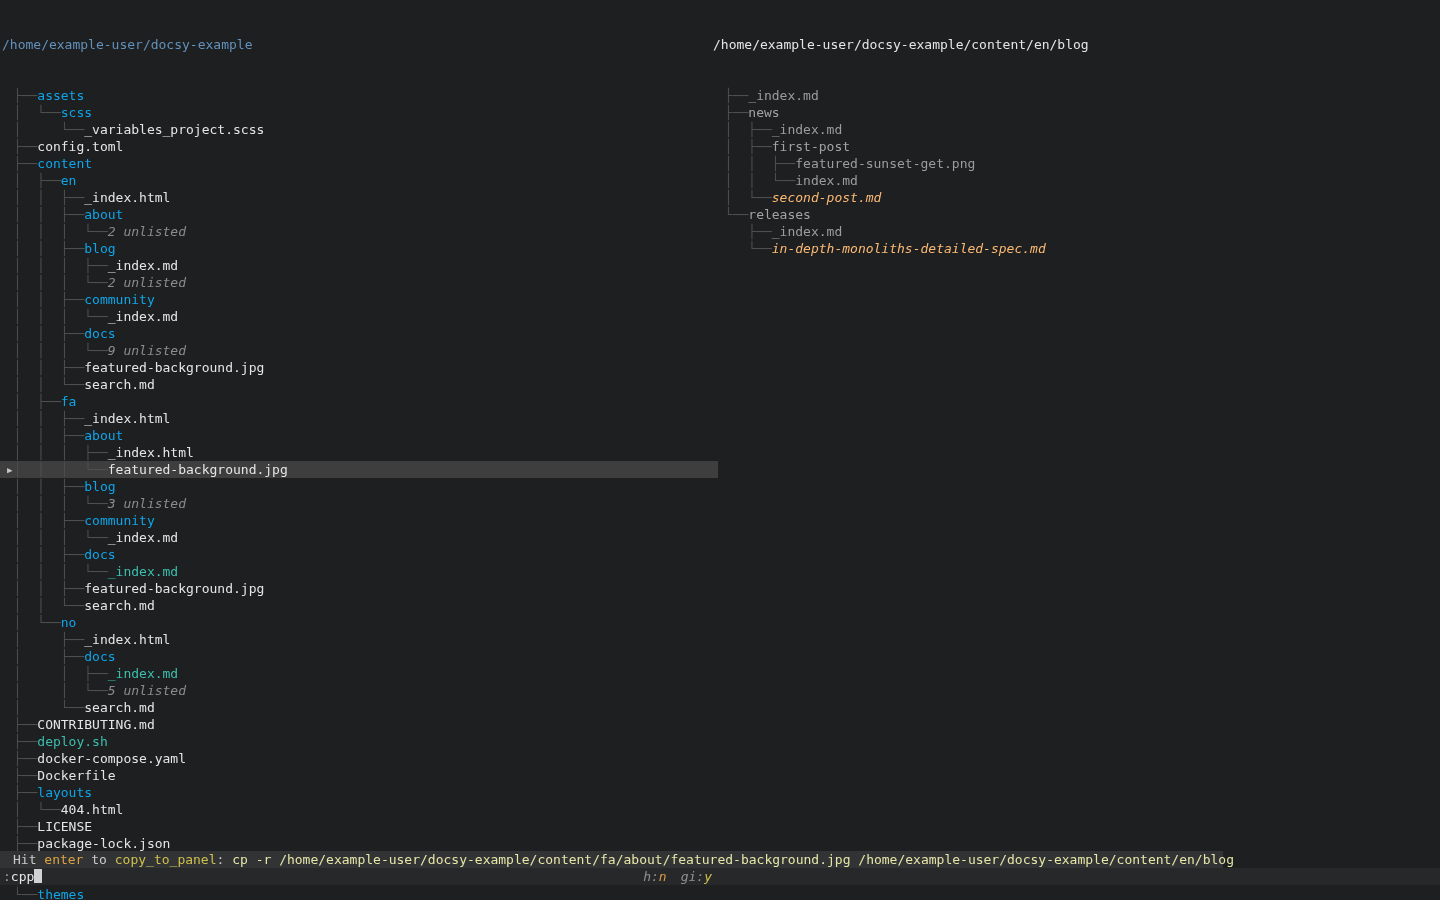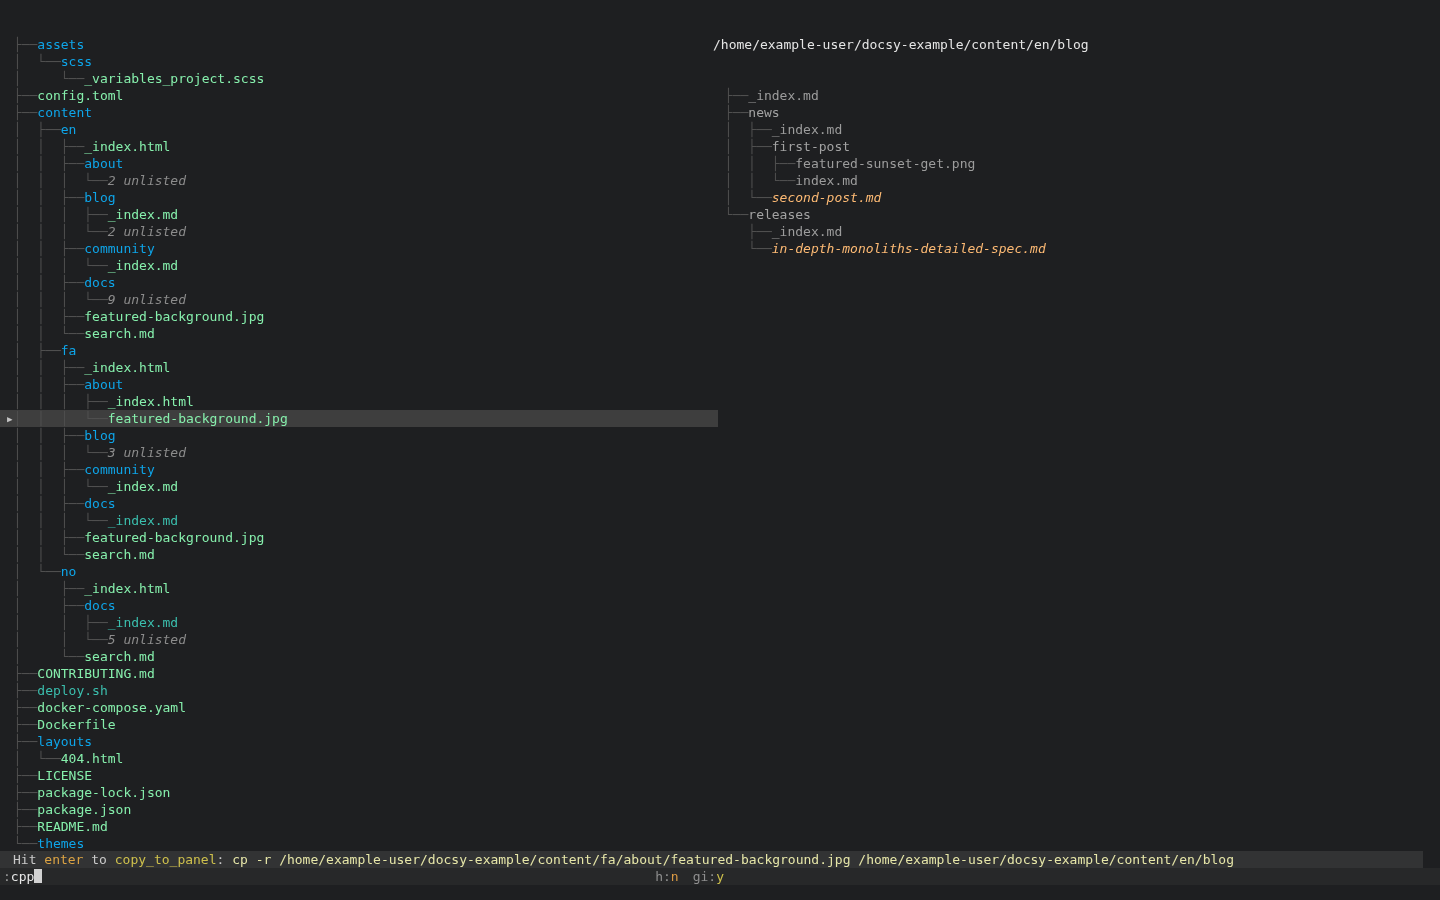--- a/index.html
+++ b/index.html
@@ -11,55 +11,56 @@
   .panel-right { left:711px; width:729px; }
 
   .pathline { padding-left:2px; height:17px; color:#6291bb; }
   .panel-right .pathline { color:#e5e5e5; }
 
   .row { position:relative; height:17px; padding-left:6px; white-space:pre; }
   .panel-left .row.selected { background:#3e3e3e; }
 
   .branch { color:#4f4f4f; }
   .t-dir { color:#0ea5e9; }
-  .t-file { color:#86efac; }
+  .t-file { color:#e5e5e5; }
   .t-git { color:#3bbfae; }
   .t-unlisted { color:#8c8c8c; font-style:italic; }
 
   .panel-right .t-dir { color:#a3a3a3; }
   .panel-right .t-file { color:#9c9c9c; }
   .panel-right .t-git { color:#fdba74;font-style:italic; }
 
   .arrow { position:absolute; left:7px; top:1px; font-size:9px; color:#c4c4c4; }
 
-  .status-bar { position:absolute; left:0; top:851px; width:1423px; height:17px;
+  .status-bar { position:absolute; left:0; top:851px; width:1223px; height:17px;
                 background:#323334; white-space:pre; padding-left:13px; }
   .st-plain { color:#c9c9c9; }
   .st-key   { color:#dba344; }
   .st-verb  { color:#cec04c; }
   .st-cmd   { color:#e6e6a8; }
 
   .input-line { position:absolute; left:0; top:868px; width:1440px; height:17px;
                 background:#272829; white-space:pre; }
   .input-left { position:absolute; left:3px; top:0; }
   .in-prompt { color:#9a9a9a; }
   .in-text   { color:#e8e8e8; }
   .cursor { display:inline-block; width:8px; height:14px; background:#d2d2d2;
             vertical-align:-2px; }
 
-  .flags { position:absolute; left:12px; top:0; width:712px; text-align:right; }
+  .flags { position:absolute; left:0; top:0; width:712px; text-align:right;font-style:italic; }
   .flag-label { color:#8f8f8f; }
   .flag-n { color:#db9a44; }
   .flag-y { color:#cec04c; }
   .flag-gap { display:inline-block; width:14px; }
 </style>
 </head>
 <body>
 
 <div class="panel panel-left">
+  <div class="pathline">/home/example-user/docsy-example</div>
   <div id="left-tree"><div class="row"><span class="branch"> ├──</span><span class="t-dir">assets</span></div><div class="row"><span class="branch"> │  └──</span><span class="t-dir">scss</span></div><div class="row"><span class="branch"> │     └──</span><span class="t-file">_variables_project.scss</span></div><div class="row"><span class="branch"> ├──</span><span class="t-file">config.toml</span></div><div class="row"><span class="branch"> ├──</span><span class="t-dir">content</span></div><div class="row"><span class="branch"> │  ├──</span><span class="t-dir">en</span></div><div class="row"><span class="branch"> │  │  ├──</span><span class="t-file">_index.html</span></div><div class="row"><span class="branch"> │  │  ├──</span><span class="t-dir">about</span></div><div class="row"><span class="branch"> │  │  │  └──</span><span class="t-unlisted">2 unlisted</span></div><div class="row"><span class="branch"> │  │  ├──</span><span class="t-dir">blog</span></div><div class="row"><span class="branch"> │  │  │  ├──</span><span class="t-file">_index.md</span></div><div class="row"><span class="branch"> │  │  │  └──</span><span class="t-unlisted">2 unlisted</span></div><div class="row"><span class="branch"> │  │  ├──</span><span class="t-dir">community</span></div><div class="row"><span class="branch"> │  │  │  └──</span><span class="t-file">_index.md</span></div><div class="row"><span class="branch"> │  │  ├──</span><span class="t-dir">docs</span></div><div class="row"><span class="branch"> │  │  │  └──</span><span class="t-unlisted">9 unlisted</span></div><div class="row"><span class="branch"> │  │  ├──</span><span class="t-file">featured-background.jpg</span></div><div class="row"><span class="branch"> │  │  └──</span><span class="t-file">search.md</span></div><div class="row"><span class="branch"> │  ├──</span><span class="t-dir">fa</span></div><div class="row"><span class="branch"> │  │  ├──</span><span class="t-file">_index.html</span></div><div class="row"><span class="branch"> │  │  ├──</span><span class="t-dir">about</span></div><div class="row"><span class="branch"> │  │  │  ├──</span><span class="t-file">_index.html</span></div><div class="row selected"><span class="arrow">▶</span><span class="branch"> │  │  │  └──</span><span class="t-file">featured-background.jpg</span></div><div class="row"><span class="branch"> │  │  ├──</span><span class="t-dir">blog</span></div><div class="row"><span class="branch"> │  │  │  └──</span><span class="t-unlisted">3 unlisted</span></div><div class="row"><span class="branch"> │  │  ├──</span><span class="t-dir">community</span></div><div class="row"><span class="branch"> │  │  │  └──</span><span class="t-file">_index.md</span></div><div class="row"><span class="branch"> │  │  ├──</span><span class="t-dir">docs</span></div><div class="row"><span class="branch"> │  │  │  └──</span><span class="t-git">_index.md</span></div><div class="row"><span class="branch"> │  │  ├──</span><span class="t-file">featured-background.jpg</span></div><div class="row"><span class="branch"> │  │  └──</span><span class="t-file">search.md</span></div><div class="row"><span class="branch"> │  └──</span><span class="t-dir">no</span></div><div class="row"><span class="branch"> │     ├──</span><span class="t-file">_index.html</span></div><div class="row"><span class="branch"> │     ├──</span><span class="t-dir">docs</span></div><div class="row"><span class="branch"> │     │  ├──</span><span class="t-git">_index.md</span></div><div class="row"><span class="branch"> │     │  └──</span><span class="t-unlisted">5 unlisted</span></div><div class="row"><span class="branch"> │     └──</span><span class="t-file">search.md</span></div><div class="row"><span class="branch"> ├──</span><span class="t-file">CONTRIBUTING.md</span></div><div class="row"><span class="branch"> ├──</span><span class="t-git">deploy.sh</span></div><div class="row"><span class="branch"> ├──</span><span class="t-file">docker-compose.yaml</span></div><div class="row"><span class="branch"> ├──</span><span class="t-file">Dockerfile</span></div><div class="row"><span class="branch"> ├──</span><span class="t-dir">layouts</span></div><div class="row"><span class="branch"> │  └──</span><span class="t-file">404.html</span></div><div class="row"><span class="branch"> ├──</span><span class="t-file">LICENSE</span></div><div class="row"><span class="branch"> ├──</span><span class="t-file">package-lock.json</span></div><div class="row"><span class="branch"> ├──</span><span class="t-file">package.json</span></div><div class="row"><span class="branch"> ├──</span><span class="t-file">README.md</span></div><div class="row"><span class="branch"> └──</span><span class="t-dir">themes</span></div></div>
 </div>
 
 <div class="panel panel-right">
   <div class="pathline">/home/example-user/docsy-example/content/en/blog</div>
   <div id="right-tree"><div class="row"><span class="branch"> ├──</span><span class="t-file">_index.md</span></div><div class="row"><span class="branch"> ├──</span><span class="t-dir">news</span></div><div class="row"><span class="branch"> │  ├──</span><span class="t-file">_index.md</span></div><div class="row"><span class="branch"> │  ├──</span><span class="t-dir">first-post</span></div><div class="row"><span class="branch"> │  │  ├──</span><span class="t-file">featured-sunset-get.png</span></div><div class="row"><span class="branch"> │  │  └──</span><span class="t-file">index.md</span></div><div class="row"><span class="branch"> │  └──</span><span class="t-git">second-post.md</span></div><div class="row"><span class="branch"> └──</span><span class="t-dir">releases</span></div><div class="row"><span class="branch">    ├──</span><span class="t-file">_index.md</span></div><div class="row"><span class="branch">    └──</span><span class="t-git">in-depth-monoliths-detailed-spec.md</span></div></div>
 </div>
 
 <div class="status-bar"><span class="st-plain">Hit </span><span class="st-key">enter</span><span class="st-plain"> to </span><span class="st-verb">copy_to_panel</span><span class="st-plain">: </span><span class="st-cmd">cp -r /home/example-user/docsy-example/content/fa/about/featured-background.jpg /home/example-user/docsy-example/content/en/blog</span></div>
 

